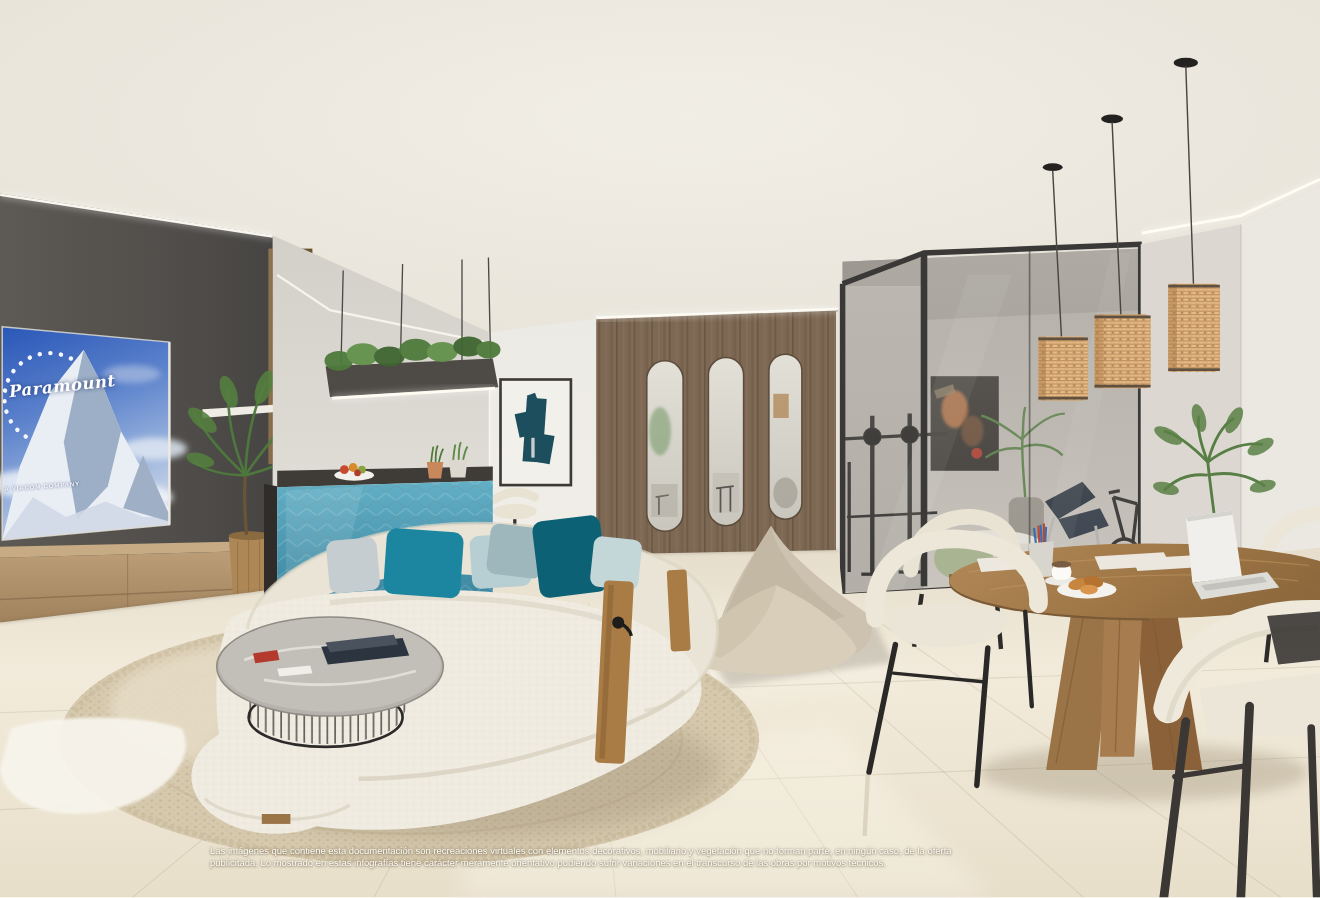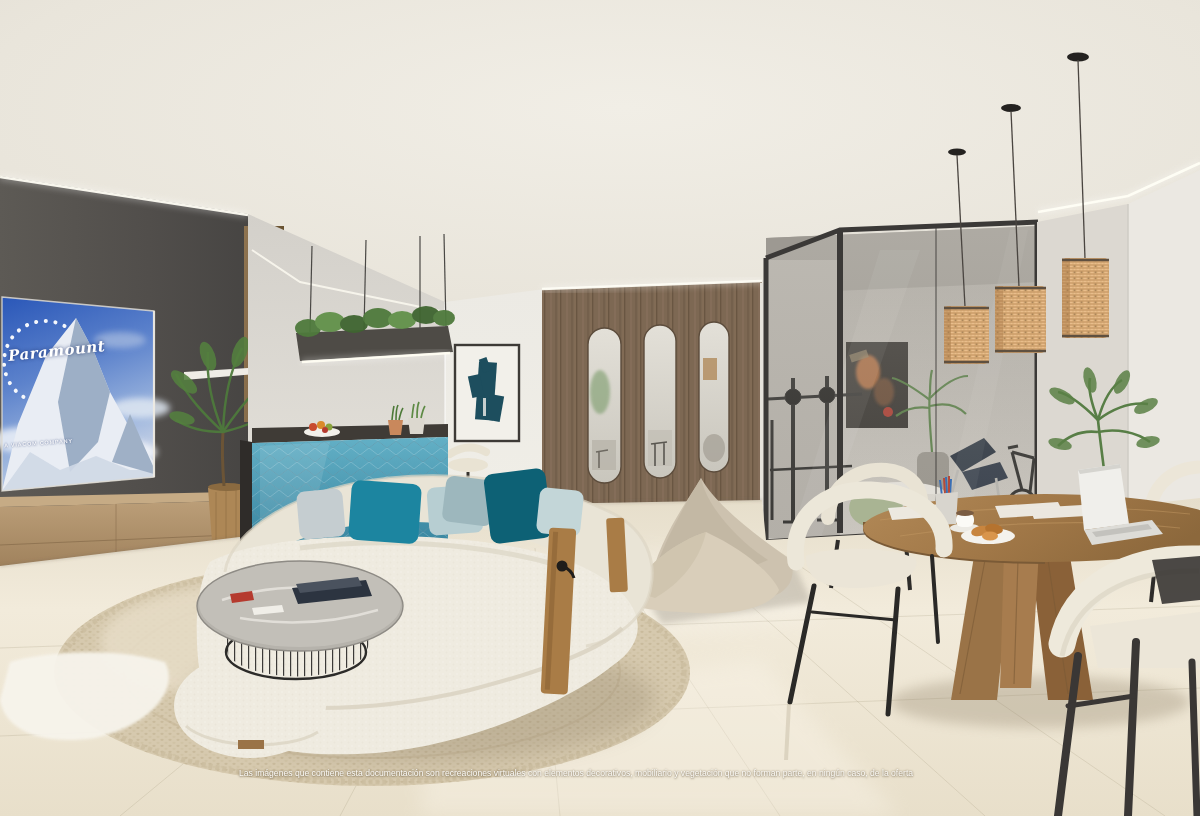--- a/index.html
+++ b/index.html
@@ -6,21 +6,21 @@
   .stage{position:relative;width:1200px;height:816px;overflow:hidden;background:#efece4;font-family:"Liberation Sans",sans-serif;}
   .stage svg{position:absolute;left:0;top:0;}
   .tv-text-layer{position:absolute;left:0;top:280px;width:170px;height:220px;
     clip-path:polygon(2px 17px,154px 31px,154px 197px,2px 211px);pointer-events:none;}
   .tv-brand{position:absolute;left:8px;top:62px;color:#ffffff;font-family:"DejaVu Serif",serif;
     font-style:italic;font-weight:bold;font-size:15px;letter-spacing:.5px;transform:rotate(-6deg);
     text-shadow:0 0 4px rgba(30,50,110,.9);}
   .tv-sub{position:absolute;left:4px;top:160px;color:rgba(255,255,255,.92);font-size:5.5px;
     letter-spacing:.14em;font-weight:bold;transform:rotate(-4deg);text-shadow:0 0 2px rgba(30,50,110,.8);}
   .disclaimer{position:absolute;left:191px;top:768px;width:720px;color:#fdfcf8;font-size:8.6px;
-    line-height:10.6px;text-shadow:0 0 2px rgba(110,95,70,.85),0 1px 2px rgba(110,95,70,.5);margin-left:48px;}
+    line-height:10.6px;text-shadow:0 0 2px rgba(110,95,70,.85),0 1px 2px rgba(110,95,70,.5);}
 </style>
 </head>
 <body>
 
 <div class="stage">
 <svg width="1200" height="816" viewBox="0 0 1200 816">
 <defs>
   <radialGradient id="gCeil" cx="0.52" cy="0.3" r="0.9">
     <stop offset="0" stop-color="#f1eee6"></stop>
           <stop offset="0.6" stop-color="#e9e5db"></stop>
@@ -564,14 +564,15 @@
 </g>
 </svg>
 
 <div class="tv-text-layer">
   <span class="tv-brand">Paramount</span>
   <span class="tv-sub">A VIACOM COMPANY</span>
 </div>
 
 <div class="disclaimer">
   <div>Las imágenes que contiene esta documentación son recreaciones virtuales con elementos decorativos, mobiliario y vegetación que no forman parte, en ningún caso, de la oferta</div>
+  <div>publicitada. Lo mostrado en estas infografías tiene carácter meramente orientativo pudiendo sufrir variaciones en el transcurso de las obras por motivos técnicos.</div>
 </div>
 </div>
 
 </body></html>

